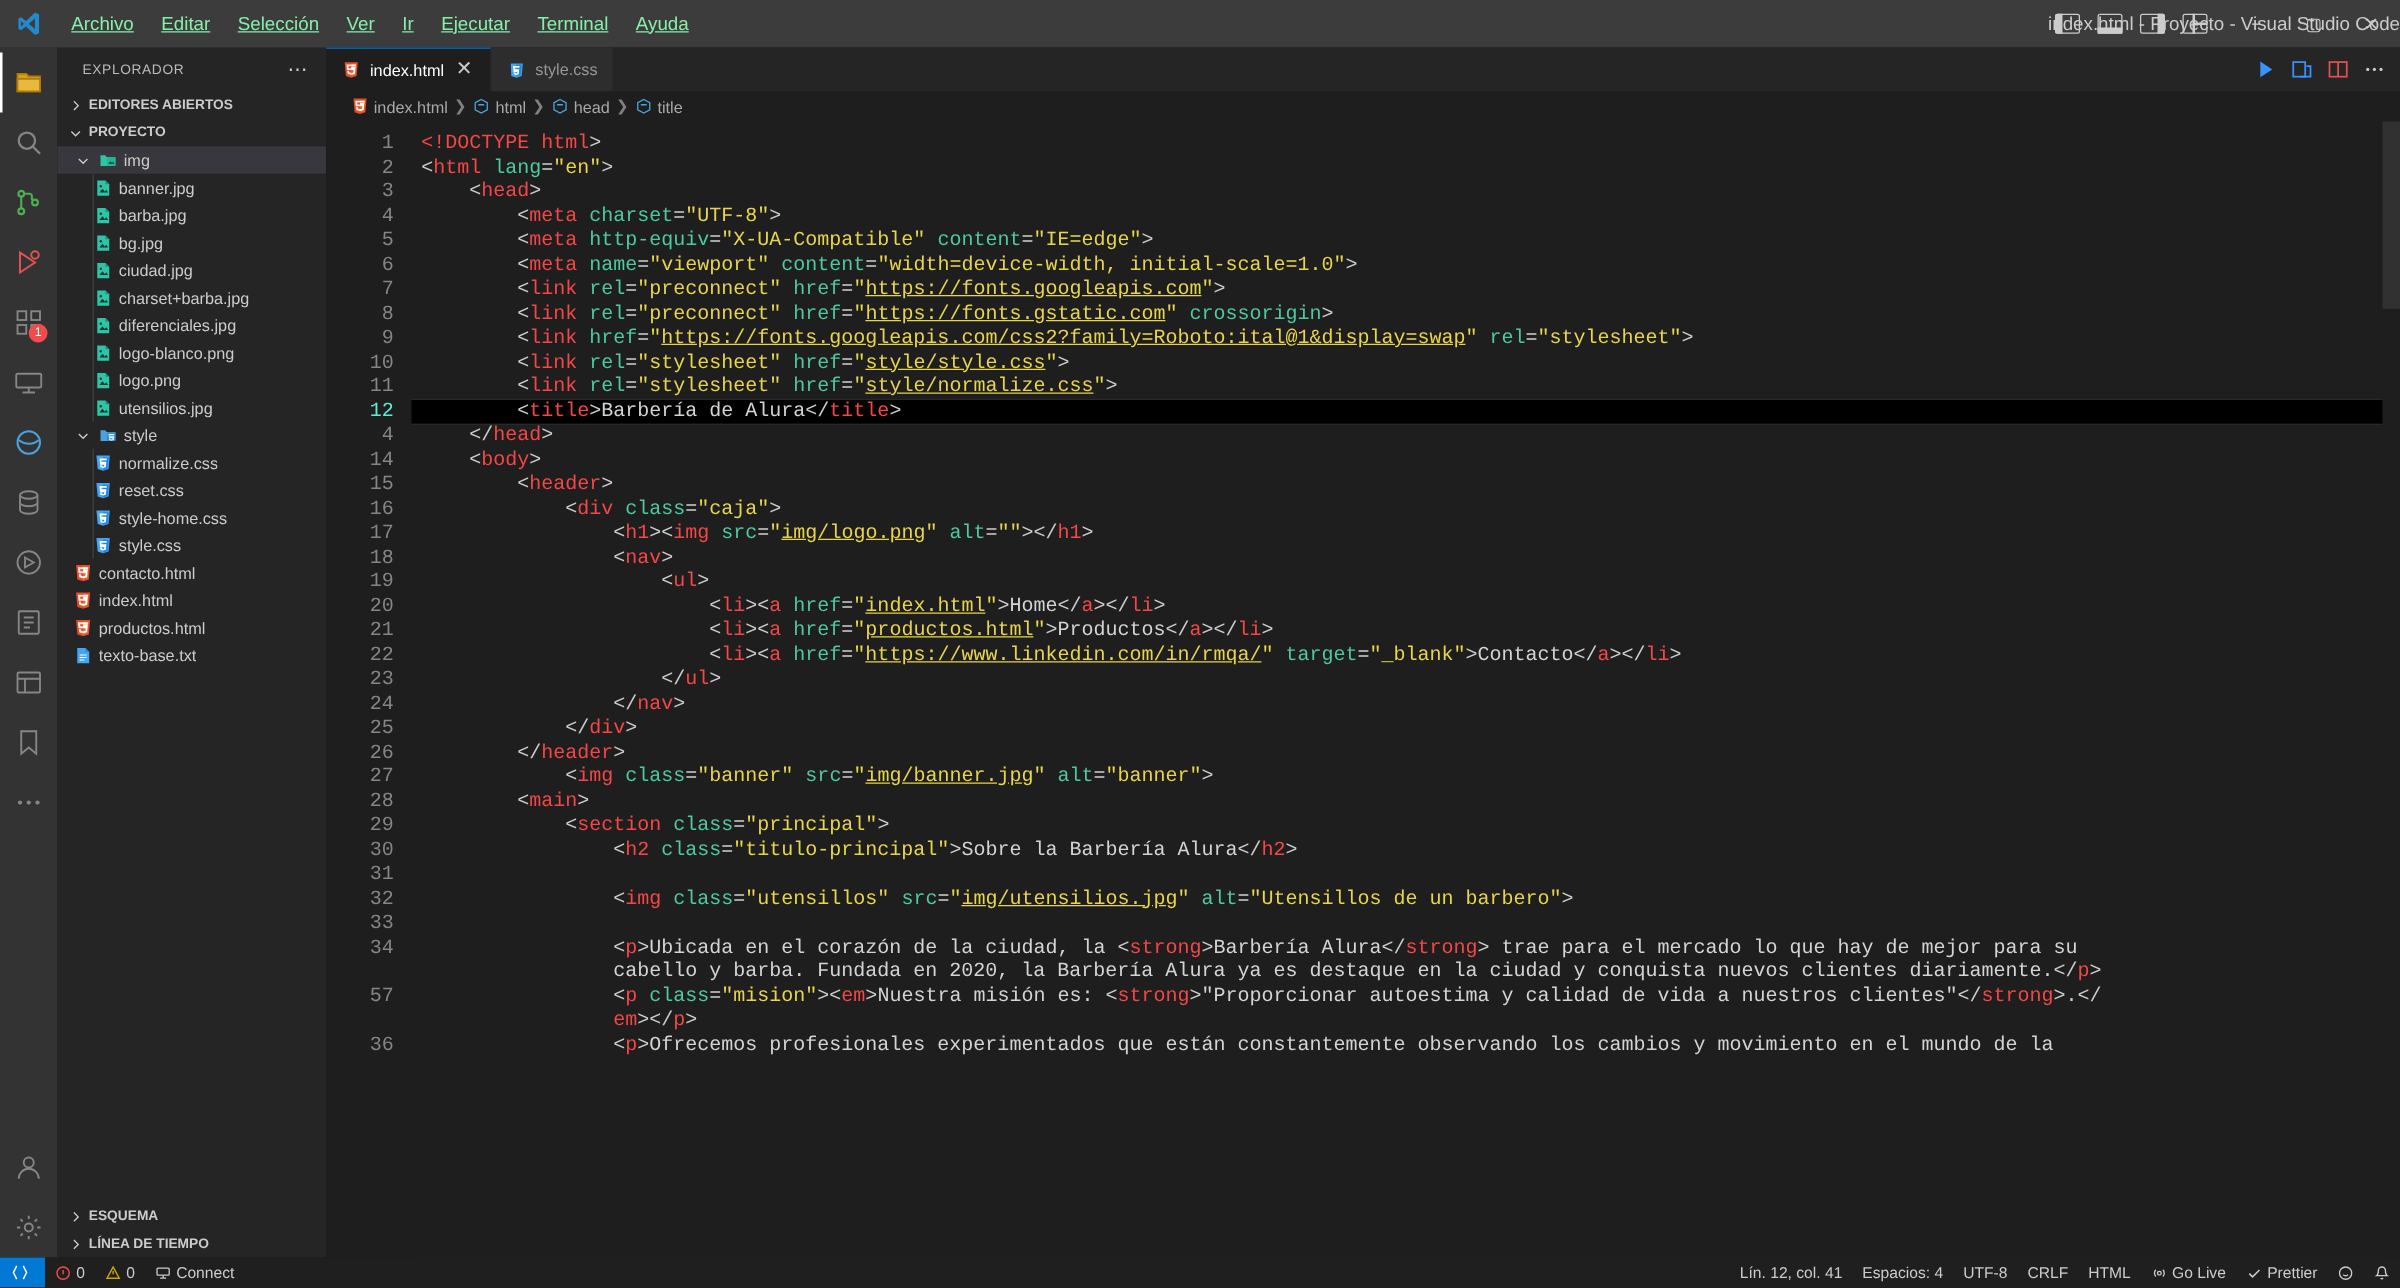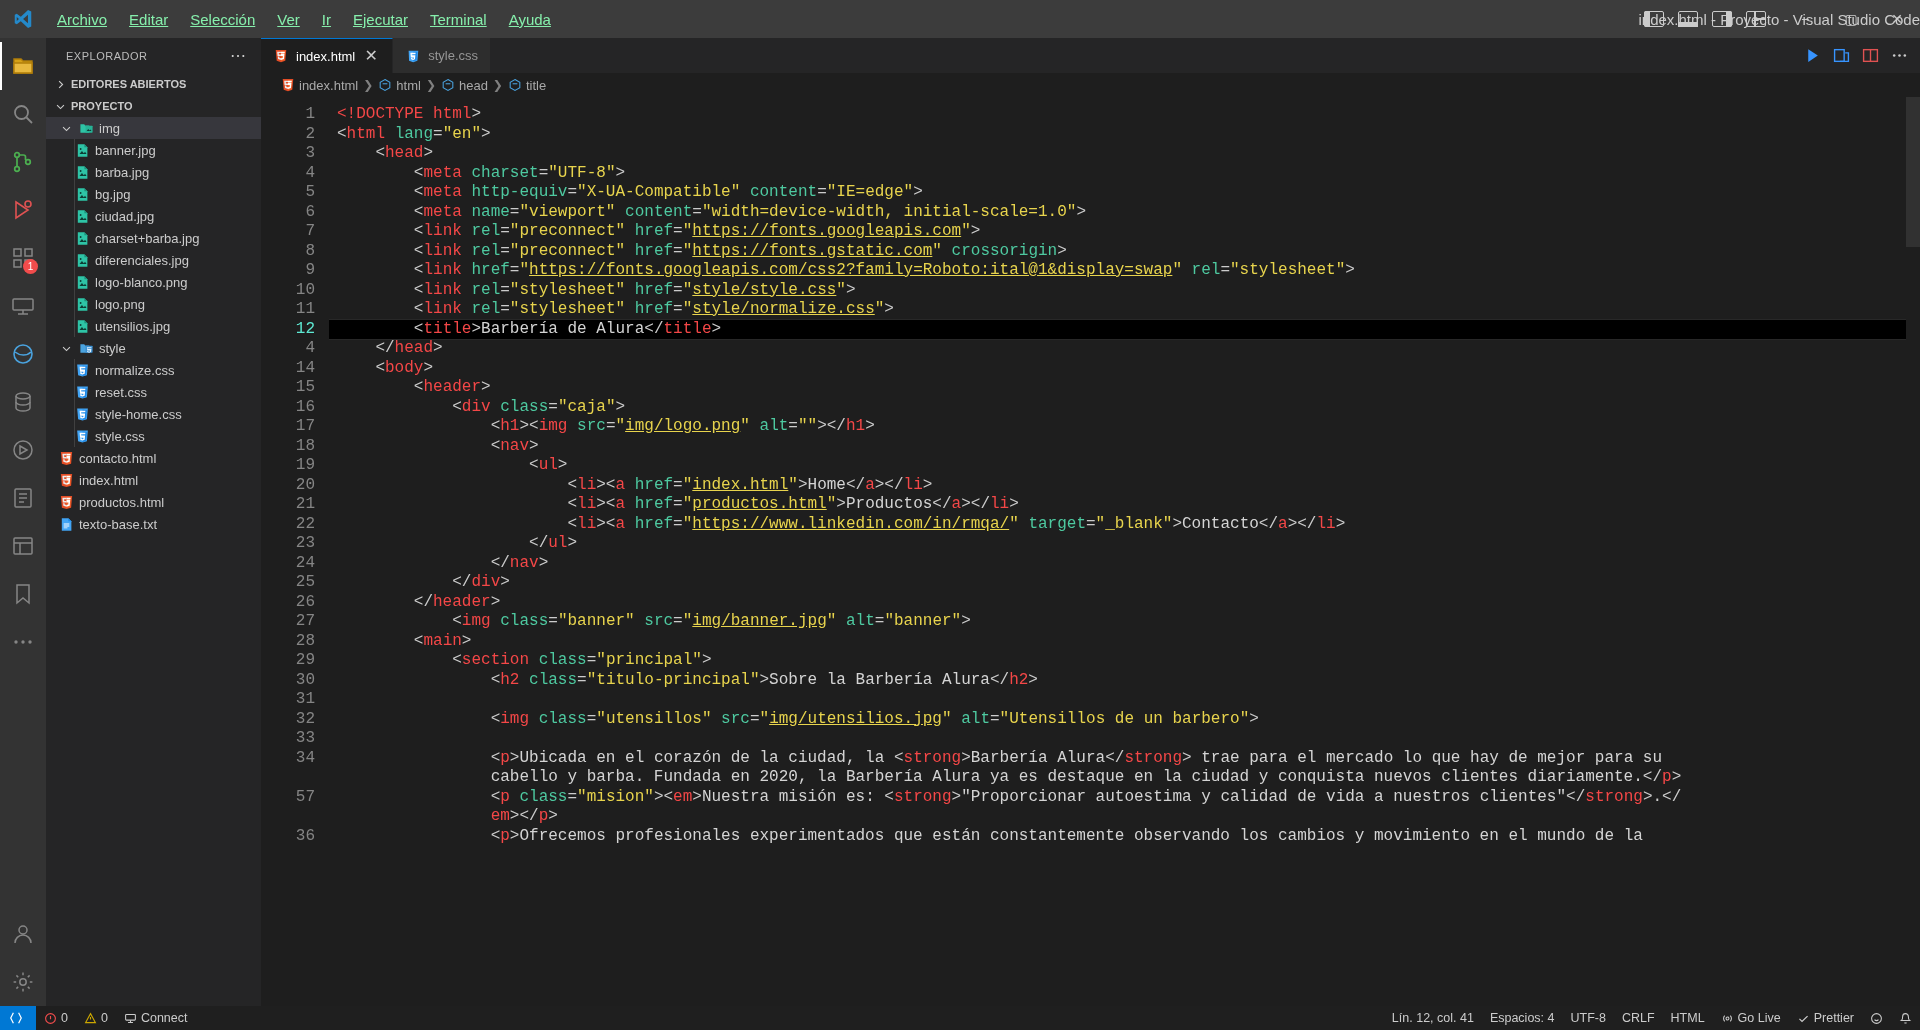--- a/index.html
+++ b/index.html
@@ -583,20 +583,38 @@
             <svg viewBox="0 0 16 16">
               <path fill="#42a5f5" d="M3 1.4h7l3.2 3.2v10H3z"></path>
               <path fill="#1e88e5" d="M10 1.4l3.2 3.2H10z"></path>
               <path fill="#fff" d="M5 7h6v.9H5zm0 2.1h6v.9H5zm0 2.1h4v.9H5z"></path>
             </svg>
           </span>
           <span class="lbl">texto-base.txt</span>
         </div>
       </div>
 
+    <div class="sb-bottom">
+      <div class="sb-foot">
+        <span class="chev">
+          <svg viewBox="0 0 16 16" fill="none" stroke="currentColor" stroke-width="1.6">
+              <path d="M6 3l5 5-5 5"></path>
+            </svg>
+        </span>
+        <span>ESQUEMA</span>
+      </div>
+      <div class="sb-foot">
+        <span class="chev">
+          <svg viewBox="0 0 16 16" fill="none" stroke="currentColor" stroke-width="1.6">
+              <path d="M6 3l5 5-5 5"></path>
+            </svg>
+        </span>
+        <span>LÍNEA DE TIEMPO</span>
+      </div>
+    </div>
   </div>
 
   <div class="editorarea">
 
     <div class="tabsrow">
       <div class="tab active">
         <span class="ticon">
           <svg viewBox="0 0 16 16">
               <path fill="#e44d26" d="M2 1l1.1 12.5L8 15l4.9-1.5L14 1z"></path>
               <path fill="#f16529" d="M8 2.3v11.6l3.9-1.2.9-10.4z"></path>

